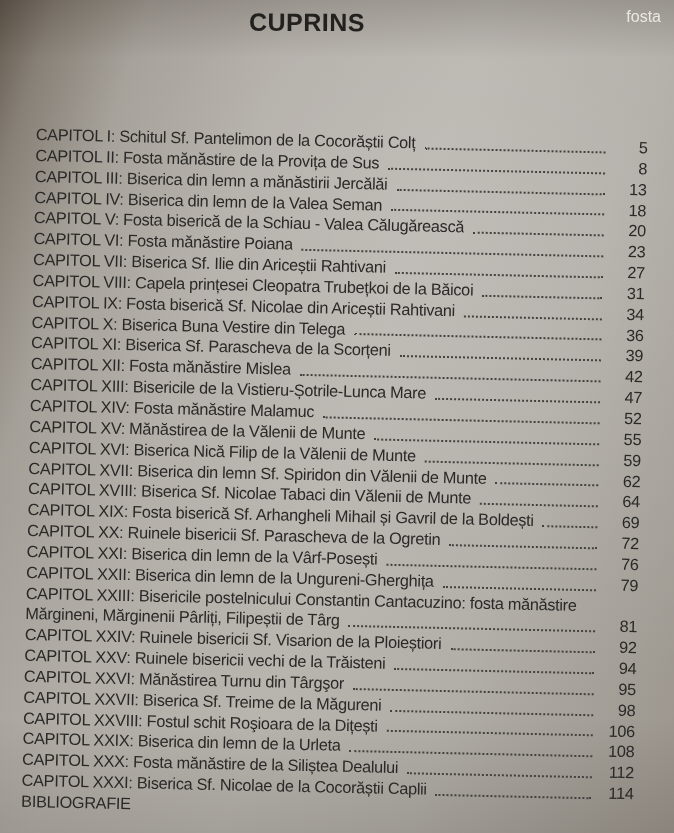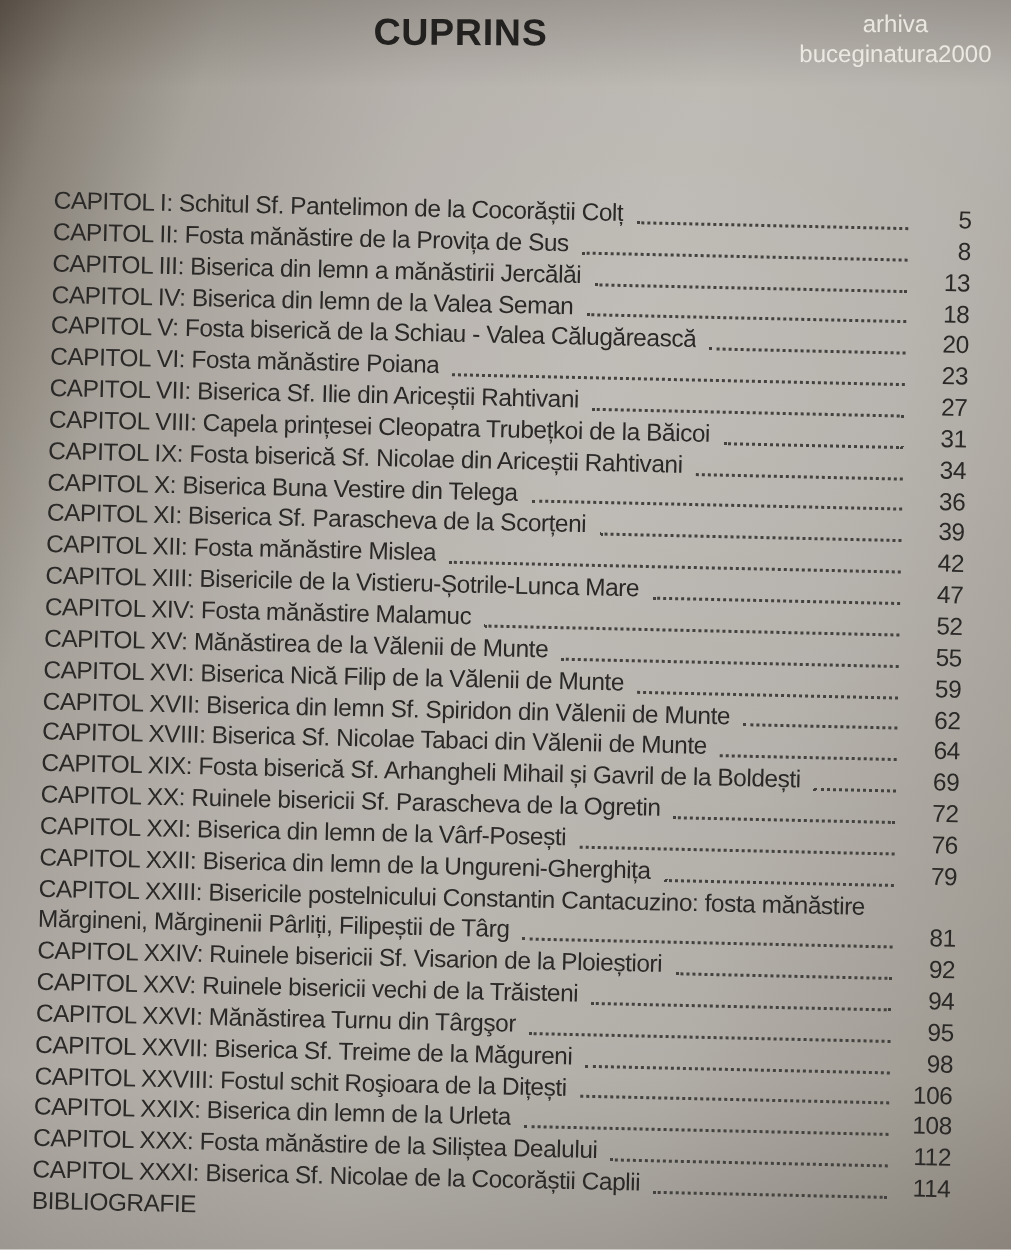--- a/index.html
+++ b/index.html
@@ -80,22 +80,21 @@
     flex: 0 0 36px;
     text-align: right;
   }
 </style>
 </head>
 <body>
 
 <div class="page-title">CUPRINS</div>
 
 <div class="watermark">
-  <div>arhiva</div>
-  <div>buceginatura2000</div>
+  <div>fosta</div>
 </div>
 
 <div class="toc" id="toc">
     <div class="toc-row">
       <span class="toc-label">CAPITOL I: Schitul Sf. Pantelimon de la Cocorăștii Colț</span>
       <span class="leader-dots"></span>
       <span class="page-num">5</span>
     </div>
     <div class="toc-row">
       <span class="toc-label">CAPITOL II: Fosta mănăstire de la Provița de Sus</span>

